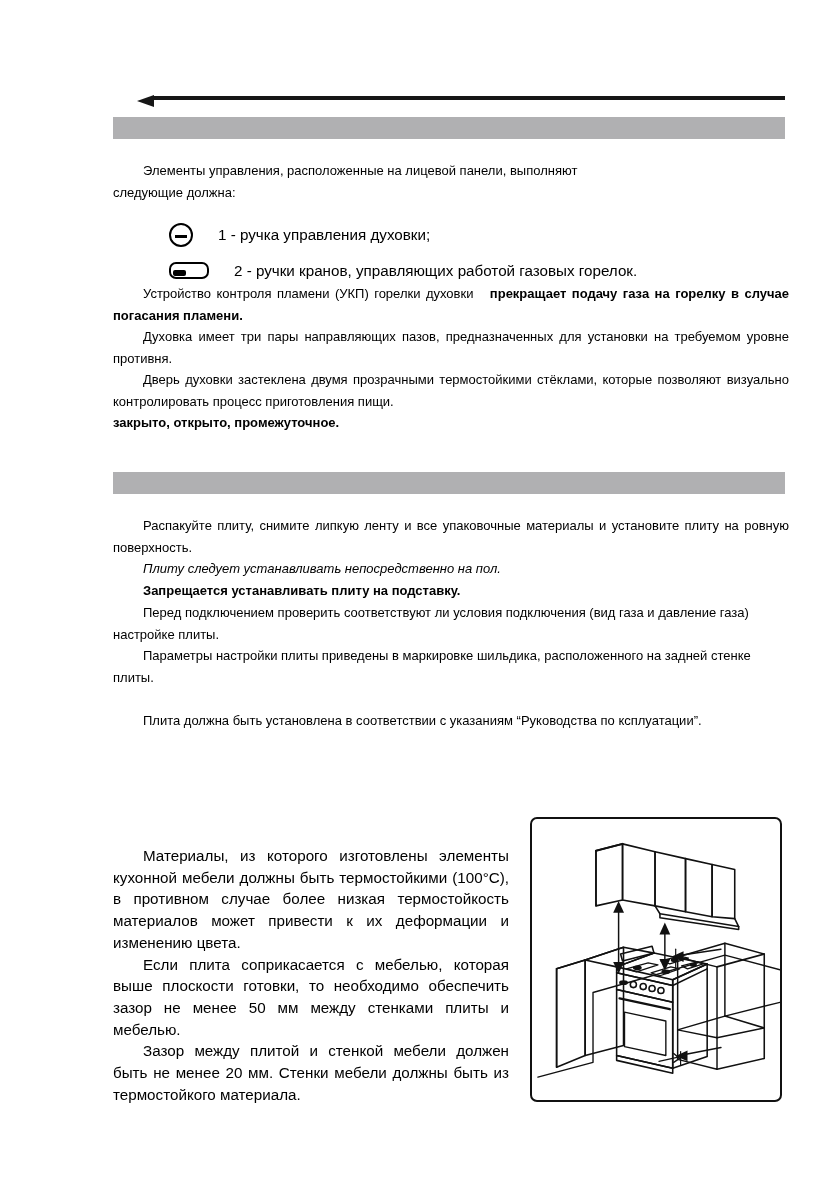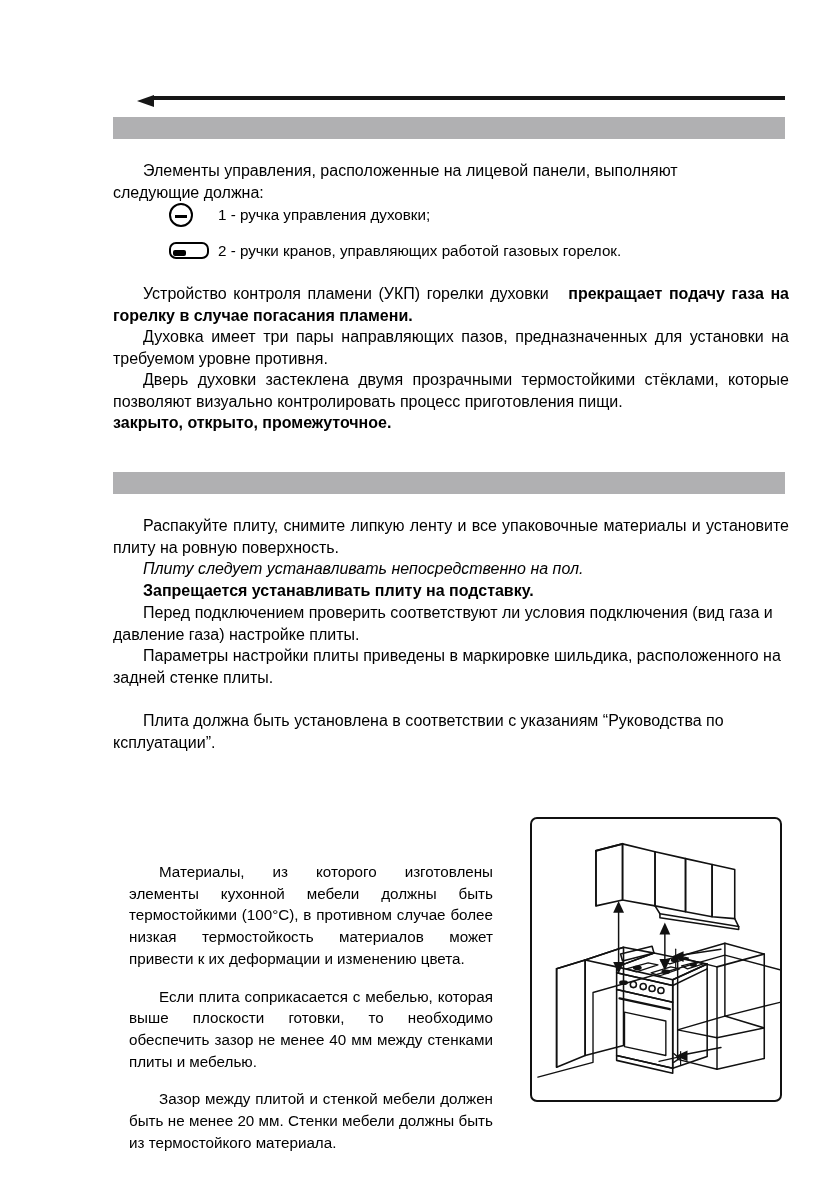--- a/index.html
+++ b/index.html
@@ -59,38 +59,39 @@
     background: #b0b0b2;
   }
   .gray-bar.bar-1 { top: 117px; }
   .gray-bar.bar-2 { top: 472px; }
 
   
   .text-block {
     position: absolute;
     left: 113px;
     width: 676px;
-    font-size: 16px;
+    font-size: 13px;
     line-height: 21.6px;
     color: #000;
     text-align: justify;
   }
   .text-block p {
     margin: 0;
   }
   .indent { text-indent: 30px; }
   .nojust  { text-align: left; }
   b, .bold { font-weight: bold; }
 
   
   .legend-row {
     position: absolute;
     display: flex;
     align-items: center;
     left: 113px;
+    margin-top: 20px;
   }
   .legend-row .glyph-wrap {
     width: 105px;
     display: flex;
     justify-content: flex-start;
     padding-left: 56px;
     box-sizing: border-box;
   }
   .legend-row .legend-text {
     font-size: 15.2px;
@@ -140,21 +141,21 @@
   
   .bottom-text {
     position: absolute;
     left: 113px;
     top: 845px;
     width: 396px;
     font-size: 15.2px;
     line-height: 21.7px;
     text-align: justify;
   }
-  .bottom-text p { margin: 16px; }
+  .bottom-text p { margin: 0; }
 
   .figure-frame {
     position: absolute;
     left: 530px;
     top: 817px;
     width: 252px;
     height: 285px;
     border: 2.5px solid #111;
     border-radius: 7px;
     box-sizing: border-box;
@@ -184,21 +185,21 @@
     <p>следующие должна:</p>
   </div>
 
   <div class="legend-row" style="top:203px;">
     <span class="glyph-wrap">
       <span class="icon-oven-knob"></span>
     </span>
     <span class="legend-text">1 - ручка управления духовки;</span>
   </div>
 
-  <div class="legend-row" style="top:240px;">
+  <div class="legend-row" style="top:240px;gap:16px;">
     <span class="glyph-wrap">
       <span class="icon-burner-knob"></span>
     </span>
     <span class="legend-text">2 - ручки кранов, управляющих работой газовых горелок.</span>
   </div>
 
   <div class="text-block" style="top:283px;">
     <p class="indent"><span>Устройство контроля пламени (УКП) горелки духовки</span><span style="white-space:pre">   </span><b>прекращает подачу газа на горелку в случае погасания  пламени.</b></p>
   </div>
 
@@ -236,21 +237,21 @@
     <p class="indent">Параметры настройки плиты приведены в маркировке   шильдика, расположенного на задней стенке плиты.</p>
   </div>
 
 
   <div class="text-block nojust" style="top:710px;">
     <p class="indent">Плита должна быть установлена в соответствии с указаниям  “Руководства по ксплуатации”.</p>
   </div>
 
   <div class="bottom-text">
     <p class="indent">Материалы, из которого изготовлены элементы кухонной мебели должны быть термостойкими  (100°С), в противном случае более низкая термостойкость материалов может привести к их деформации и изменению цвета.</p>
-    <p class="indent">Если плита соприкасается с мебелью, которая выше плоскости готовки, то необходимо обеспечить зазор не менее 40 мм между стенками плиты и мебелью.</p>
+    <p class="indent">Если плита соприкасается с мебелью, которая выше плоскости готовки, то необходимо обеспечить зазор не менее 50 мм между стенками плиты и мебелью.</p>
     <p class="indent">Зазор между плитой и стенкой мебели должен быть не менее 20 мм. Стенки мебели  должны быть из термостойкого материала.</p>
   </div>
 
   <div class="figure-frame">
     <svg viewBox="0 0 252 285" xmlns="http://www.w3.org/2000/svg" fill="none" stroke="#111" stroke-width="1.6" stroke-linecap="round" stroke-linejoin="round">
 
       <path d="M6 262 L62 247 L62 176 L196 138 L252 153" stroke-width="1.4"></path>
       <path d="M196 200 L252 186" stroke-width="1.4"></path>
 
       <path d="M65 32 L92 25 L92 82 L65 88 Z"></path>

